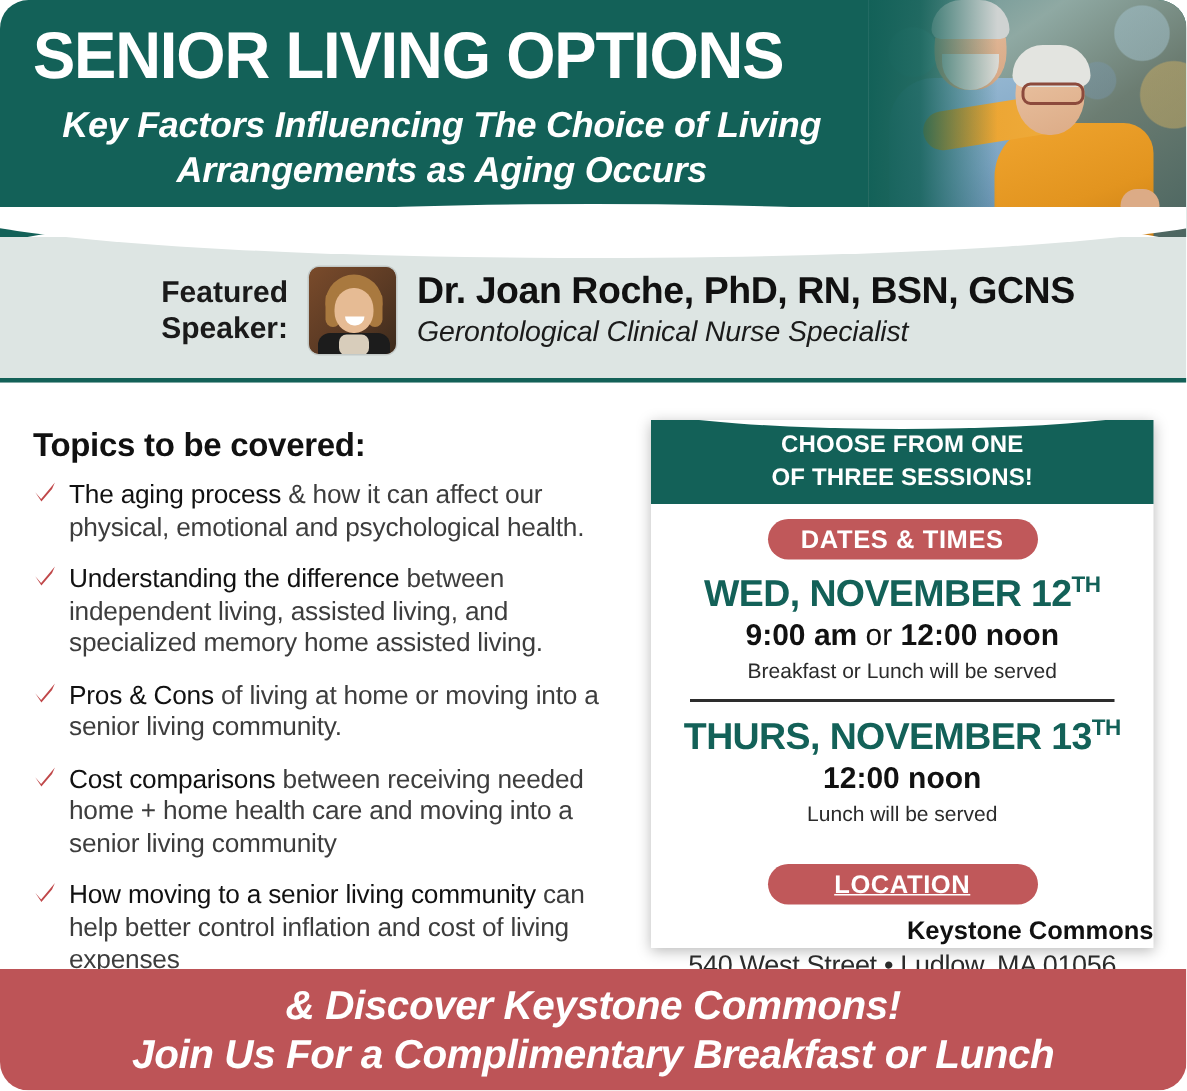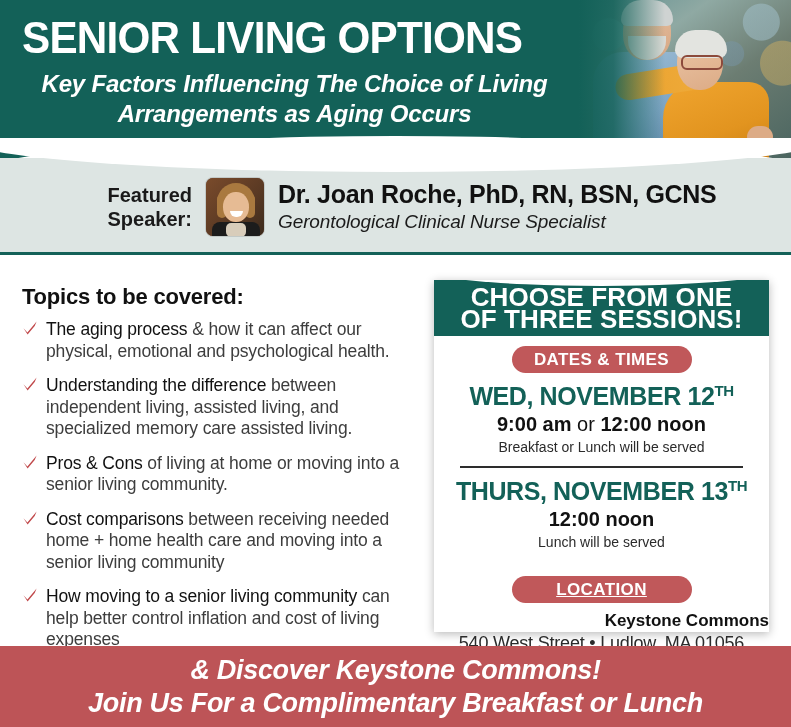--- a/index.html
+++ b/index.html
@@ -10,20 +10,21 @@
   body {
     font-family: "Liberation Sans", sans-serif;
     -webkit-font-smoothing: antialiased;
   }
   .flyer {
     position: relative;
     width: 791px;
     height: 727px;
     overflow: hidden;
     background: #ffffff;
+    border-radius: 19px;
   }
 
   
   .header {
     position: absolute;
     left: 0; top: 0;
     width: 791px;
     height: 158px;
     background: #136158;
     overflow: hidden;
@@ -336,21 +337,21 @@
     position: absolute;
     left: -30px; top: -16px;
     width: 395px; height: 22px;
     background: #ffffff;
     border-radius: 0 0 50% 50% / 0 0 100% 100%;
   }
   .card-head-title {
     position: relative;
     padding-top: 6px;
     color: #ffffff;
-    font-size: 26px;
+    font-size: 16px;
     line-height: 22px;
     font-weight: 700;
     text-align: center;
     letter-spacing: 0.1px;
   }
   .pill {
     margin: 10px auto 0 auto;
     width: 180px;
     height: 27px;
     background: #c0585a;
@@ -512,21 +513,21 @@
         </span>
         <span class="topic-text"><b>The aging process</b><span> &amp; how it can affect our physical, emotional and psychological health.</span></span>
       </div>
 
       <div class="topic-item">
         <span class="check-icon">
           <svg viewBox="0 0 16 16" width="16" height="16">
               <path d="M1.5 8.2 L5.4 12.6 L14.6 1.6 L12.7 6.0 L5.6 14.4 Z" fill="currentColor"></path>
             </svg>
         </span>
-        <span class="topic-text"><b>Understanding the difference</b><span> between independent living, assisted living, and specialized memory care assisted living.</span></span>
+        <span class="topic-text"><b>Understanding the difference</b><span> between independent living, assisted living, and specialized memory home assisted living.</span></span>
       </div>
 
       <div class="topic-item">
         <span class="check-icon">
           <svg viewBox="0 0 16 16" width="16" height="16">
               <path d="M1.5 8.2 L5.4 12.6 L14.6 1.6 L12.7 6.0 L5.6 14.4 Z" fill="currentColor"></path>
             </svg>
         </span>
         <span class="topic-text"><b>Pros &amp; Cons</b><span> of living at home or moving into a senior living community.</span></span>
       </div>

